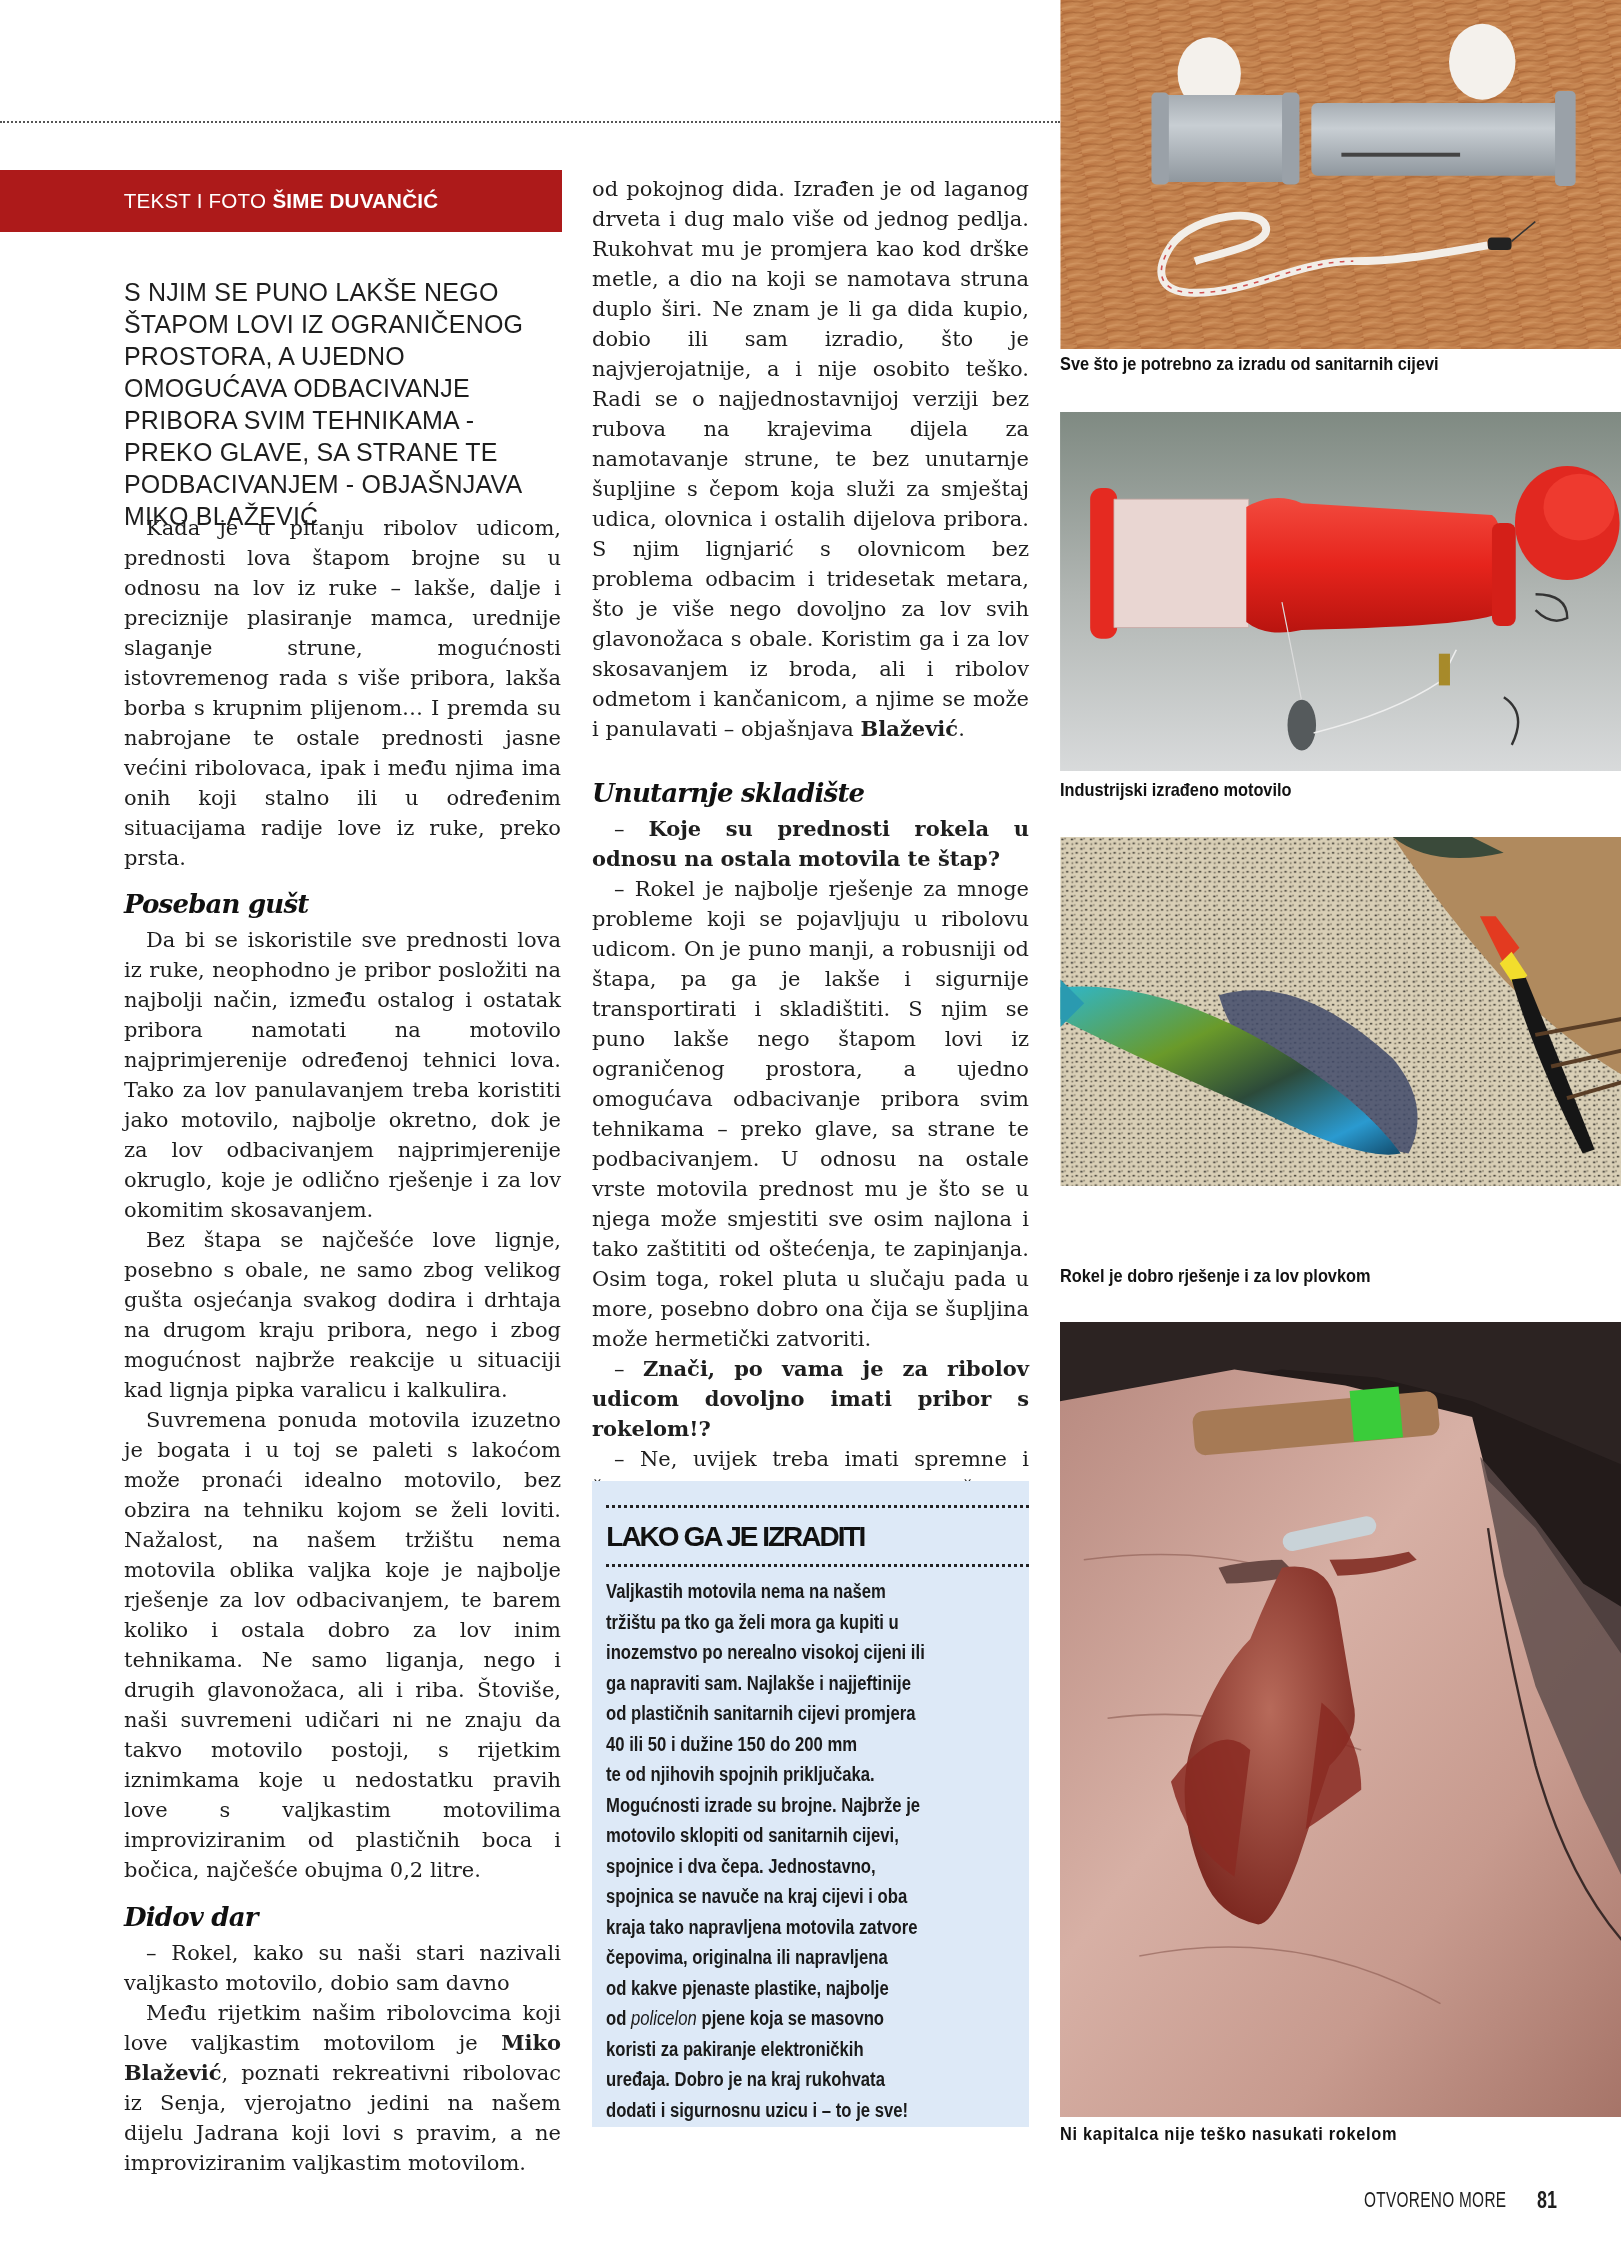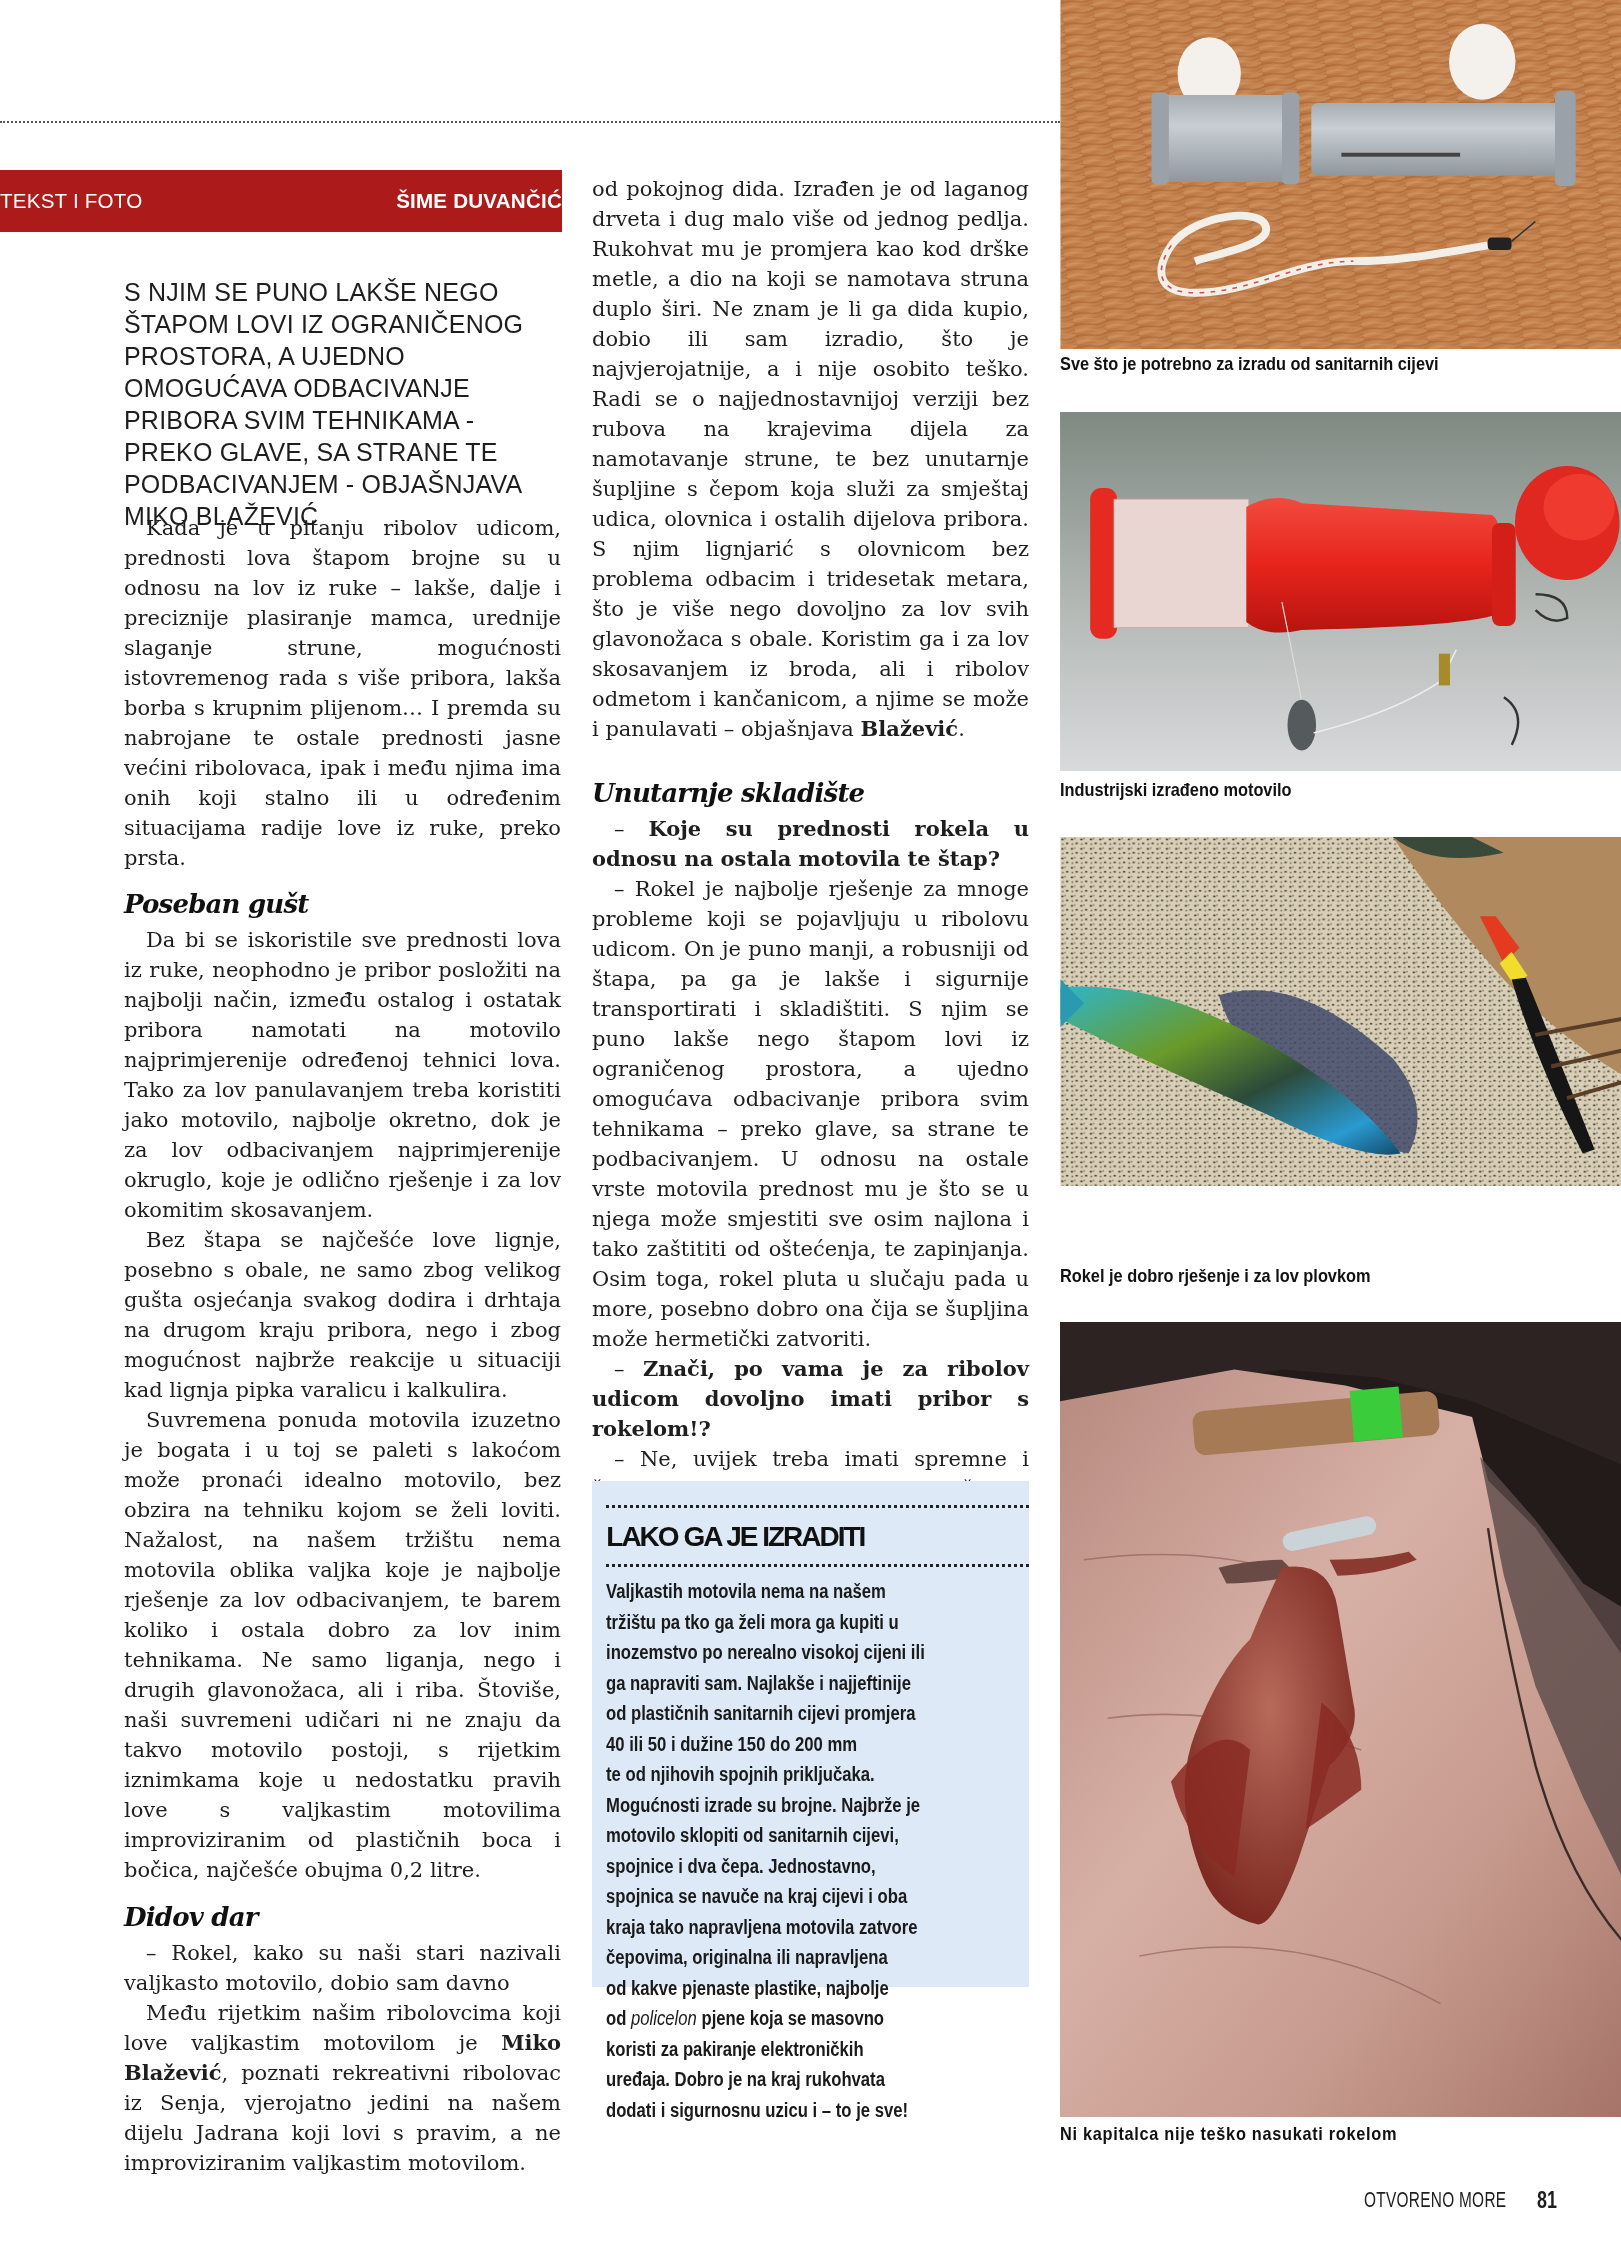--- a/index.html
+++ b/index.html
@@ -9,21 +9,21 @@
     font-family: "DejaVu Serif", serif;
   }
   .top-rule {
     position: absolute; left: 0; top: 121px; width: 1060px; height: 0;
     border-top: 2.4px dotted #555;
   }
   .byline {
     position: absolute; left: 0; top: 170px; width: 562px; height: 62px;
     background: #ad1a1a; color: #fff;
     font-family: "Liberation Sans", sans-serif; font-size: 20.6px;
-    display: flex; align-items: center; justify-content: space-between;
+    display: flex; align-items: center; justify-content: center;
     letter-spacing: 0.2px;
   }
   .byline .lbl { font-weight: 300; margin-right: 6.3px; }
   .byline .name { font-weight: 700; }
   .lead {
     position: absolute; left: 124px; top: 276px; width: 444px;
     font-family: "Liberation Sans", sans-serif; font-size: 25px; line-height: 32px;
     font-weight: 300; text-transform: uppercase; color: #1e1e1e; letter-spacing: 0.2px;
   }
   .col {
@@ -33,21 +33,21 @@
   .col1 { left: 124px; top: 507px; width: 437px; margin-top: 6px; }
   .col2 { left: 592px; top: 174px; width: 437px; }
   .col p { margin: 0; text-indent: 22px; }
   .col p.noind { text-indent: 0; }
   .col h3 {
     margin: 14.3px 0 3.2px 0; font-family: "DejaVu Serif", serif; font-style: italic; font-weight: 700;
     font-size: 26px; line-height: 35px; letter-spacing: -0.8px; color: #111;
   }
   .col b { font-weight: 700; }
   .sidebar {
-    position: absolute; left: 592px; top: 1481px; width: 437px; height: 506px;
+    position: absolute; left: 592px; top: 1481px; width: 437px; height: 646px;
     background: #dde9f7; box-sizing: border-box; padding: 0 0 0 14.3px;
   }
   .sidebar .dots {
     margin-top: 24px; width: 423px; border-top: 3.2px dotted #222;
   }
   .sidebar h4 {
     margin: 11px 0 9.5px 0; font-family: "Liberation Sans", sans-serif; font-weight: 700;
     font-size: 28px; line-height: 35px; letter-spacing: -2px; color: #111;
   }
   .sidebar .dots2 { width: 423px; border-top: 3.2px dotted #222; margin-bottom: 9.5px; }

